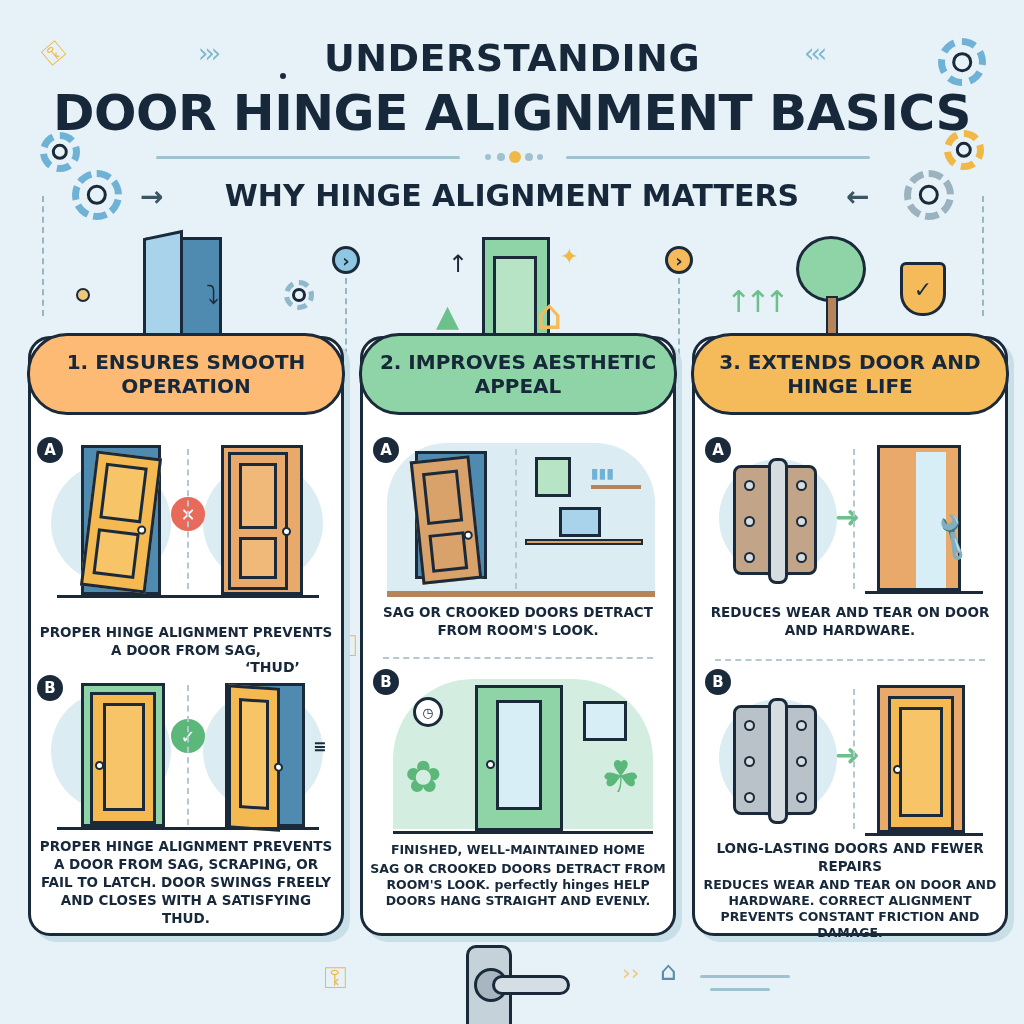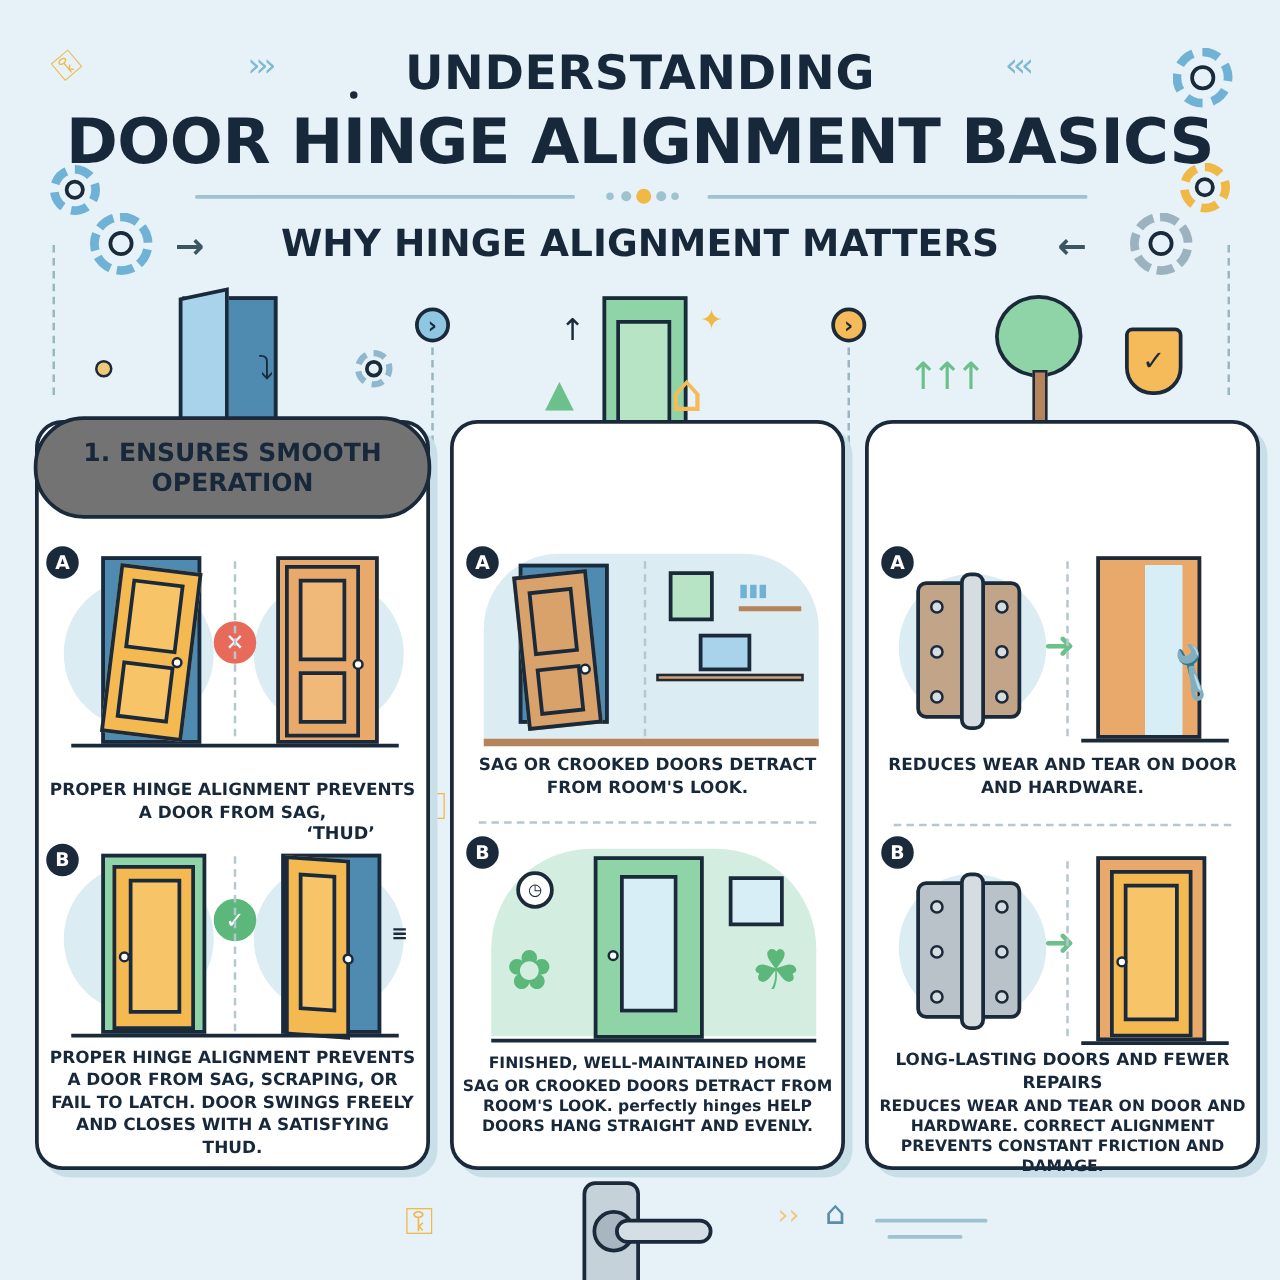--- a/index.html
+++ b/index.html
@@ -164,21 +164,21 @@
 <div class="abs" style="left:826px;top:296px;width:12px;height:44px;background:#b5845a;border:2px solid #1b2a3a;"></div>
 <div class="abs" style="left:900px;top:262px;width:46px;height:54px;background:#f5bb5b;border:3px solid #1b2a3a;border-radius:6px 6px 22px 22px;display:flex;align-items:center;justify-content:center;font-weight:bold;font-size:22px;color:#1b2a3a;">✓</div>
 
 <div class="dash-v" style="left:345px;top:278px;height:650px;"></div>
 <div class="dash-v" style="left:678px;top:278px;height:650px;"></div>
 <div class="key-icon" style="left:334px;top:628px;">⚿</div>
 <div class="house-icon" style="left:654px;top:632px;color:#6cc08b;">⌂</div>
 <div class="key-icon" style="left:962px;top:630px;">⚿</div>
 
 <div class="panel" style="left:28px;">
-  <div class="panel-header" style="background:#737373;">1. ENSURES SMOOTH OPERATION</div>
+  <div class="panel-header" style="background:#fdba74;">1. ENSURES SMOOTH OPERATION</div>
 
   <div class="badge" style="left:6px;top:98px;">A</div>
   <div class="circle-bg" style="left:20px;top:124px;width:120px;height:120px;"></div>
   <div class="circle-bg" style="left:172px;top:124px;width:120px;height:120px;"></div>
   <div class="door-frame" style="left:50px;top:106px;width:80px;height:150px;background:#4f8bb0;border-color:#1b2a3a;">
     <div class="door-leaf" style="left:4px;top:6px;width:66px;height:136px;transform:rotate(7deg);">
       <div class="door-panel" style="left:8px;top:8px;width:42px;height:56px;"></div>
       <div class="door-panel" style="left:8px;top:74px;width:42px;height:46px;"></div>
       <div class="knob" style="right:4px;top:66px;"></div>
     </div>
@@ -212,20 +212,21 @@
       <div class="knob" style="right:-6px;top:72px;"></div>
     </div>
   </div>
   <div class="abs" style="left:282px;top:398px;font-size:16px;font-weight:bold;color:#1b2a3a;">≡</div>
   <div class="floor" style="left:26px;top:488px;width:262px;"></div>
   <div class="sep-v" style="left:156px;top:346px;height:140px;"></div>
   <div class="caption" style="top:498px;">PROPER HINGE ALIGNMENT PREVENTS A DOOR FROM SAG, SCRAPING, OR FAIL TO LATCH. DOOR SWINGS FREELY AND CLOSES WITH A SATISFYING THUD.</div>
 </div>
 
 <div class="panel" style="left:360px;">
+  <div class="panel-header" style="background:#8fd4a6;">2. IMPROVES AESTHETIC APPEAL</div>
 
   <div class="badge" style="left:10px;top:98px;">A</div>
   <div class="abs" style="left:24px;top:104px;width:268px;height:150px;border-radius:60px 60px 0 0;background:#dcecf3;"></div>
   <div class="door-frame" style="left:52px;top:112px;width:72px;height:128px;background:#4f8bb0;">
     <div class="door-leaf" style="left:-2px;top:4px;width:60px;height:124px;background:#d9a26a;transform:rotate(-6deg);">
       <div class="door-panel" style="left:8px;top:10px;width:36px;height:52px;background:#d9a26a;"></div>
       <div class="door-panel" style="left:8px;top:72px;width:36px;height:38px;background:#d9a26a;"></div>
       <div class="knob" style="right:2px;top:72px;"></div>
     </div>
   </div>
@@ -247,20 +248,21 @@
   </div>
   <div class="abs" style="left:220px;top:362px;width:44px;height:40px;border:3px solid #1b2a3a;background:#d7eef6;"></div>
   <div class="abs" style="left:42px;top:412px;font-size:44px;color:#5cb87a;">✿</div>
   <div class="abs" style="left:238px;top:412px;font-size:44px;color:#5cb87a;">☘</div>
   <div class="floor" style="left:30px;top:492px;width:260px;"></div>
   <div class="caption caption-sub" style="top:522px;">SAG OR CROOKED DOORS DETRACT FROM ROOM'S LOOK. perfectly hinges HELP DOORS HANG STRAIGHT AND EVENLY.</div>
   <div class="caption" style="top:502px;font-size:12.5px;">FINISHED, WELL-MAINTAINED HOME</div>
 </div>
 
 <div class="panel" style="left:692px;">
+  <div class="panel-header" style="background:#f5bb5b;">3. EXTENDS DOOR AND HINGE LIFE</div>
 
   <div class="badge" style="left:10px;top:98px;">A</div>
   <div class="circle-bg" style="left:24px;top:120px;width:118px;height:118px;"></div>
   <div class="hinge" style="left:38px;top:126px;background:#c2a488;">
     <div class="hinge-knuckle"></div>
     <div class="hinge-hole" style="left:8px;top:12px;"></div>
     <div class="hinge-hole" style="left:60px;top:12px;"></div>
     <div class="hinge-hole" style="left:8px;top:48px;"></div>
     <div class="hinge-hole" style="left:60px;top:48px;"></div>
     <div class="hinge-hole" style="left:8px;top:84px;"></div>

